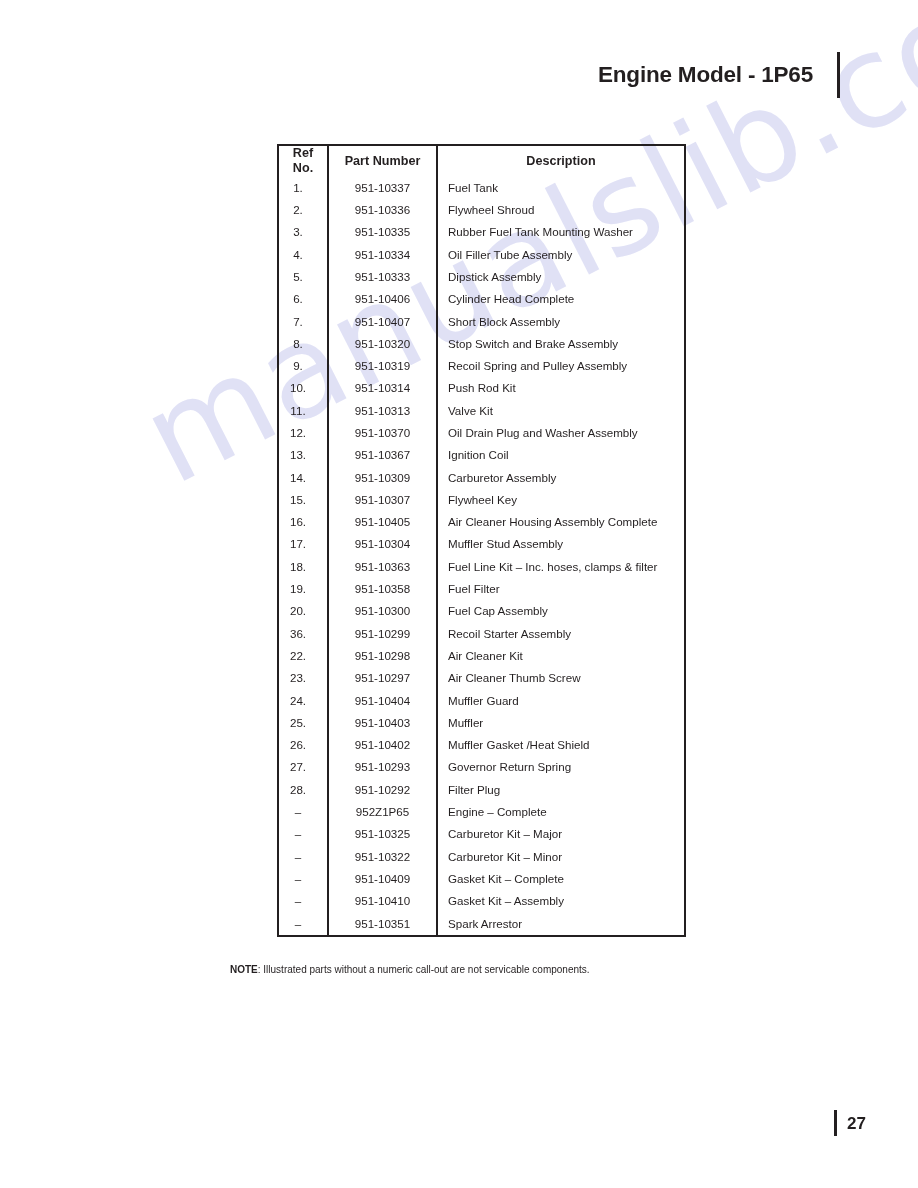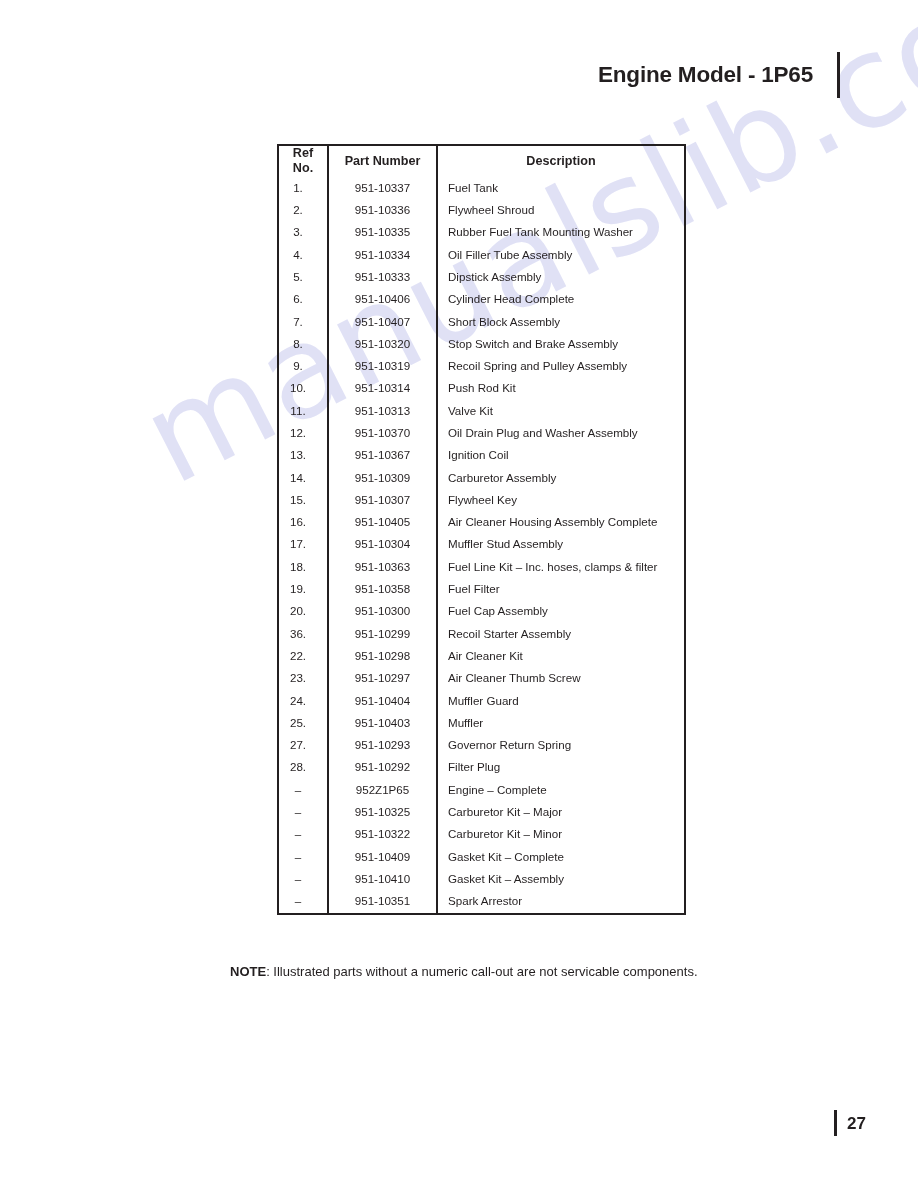--- a/index.html
+++ b/index.html
@@ -130,21 +130,21 @@
     text-align: left;
     padding-left: 10px;
     box-sizing: border-box;
   }
 
   
   .note {
     position: absolute;
     left: 230px;
     top: 964px;
-    font-size: 13px;
+    font-size: 10px;
     color: #231f20;
     z-index: 2;
     white-space: nowrap;
   }
   .note b {
     font-weight: bold;
   }
 
   
   .footer {
@@ -318,20 +318,25 @@
             <td class="td-ref">24.</td>
             <td class="td-part">951-10404</td>
             <td class="td-desc">Muffler Guard</td>
           </tr>
           <tr>
             <td class="td-ref">25.</td>
             <td class="td-part">951-10403</td>
             <td class="td-desc">Muffler</td>
           </tr>
           <tr>
+            <td class="td-ref">26.</td>
+            <td class="td-part">951-10402</td>
+            <td class="td-desc">Muffler Gasket /Heat Shield</td>
+          </tr>
+          <tr>
             <td class="td-ref">27.</td>
             <td class="td-part">951-10293</td>
             <td class="td-desc">Governor Return Spring</td>
           </tr>
           <tr>
             <td class="td-ref">28.</td>
             <td class="td-part">951-10292</td>
             <td class="td-desc">Filter Plug</td>
           </tr>
           <tr>

